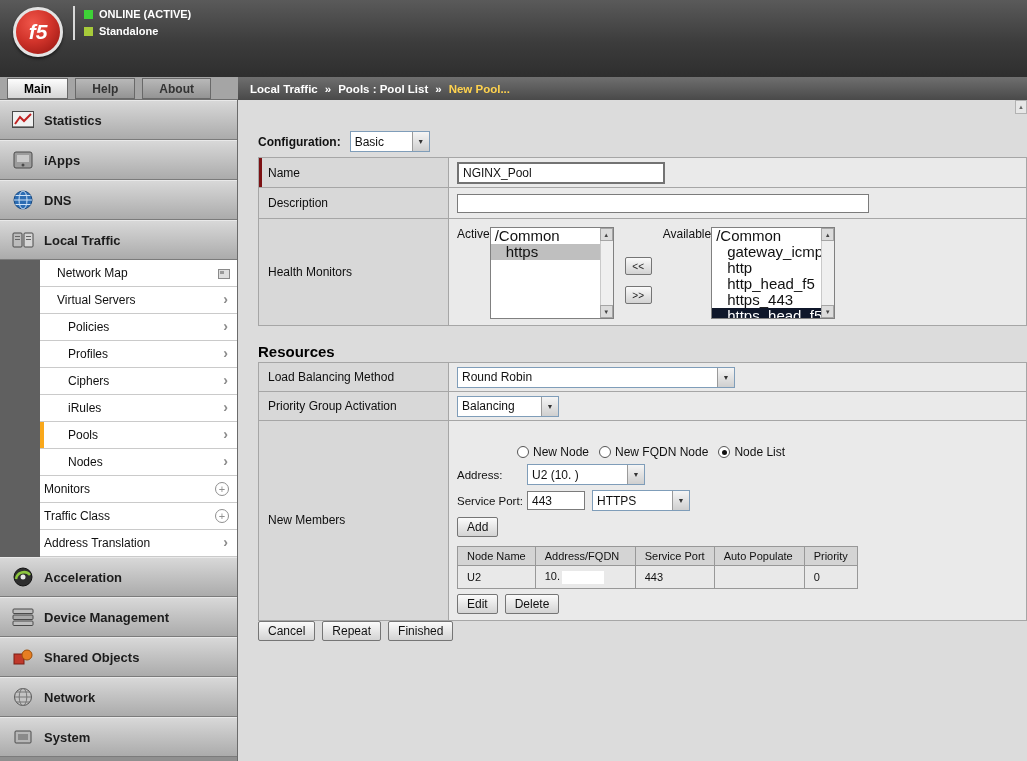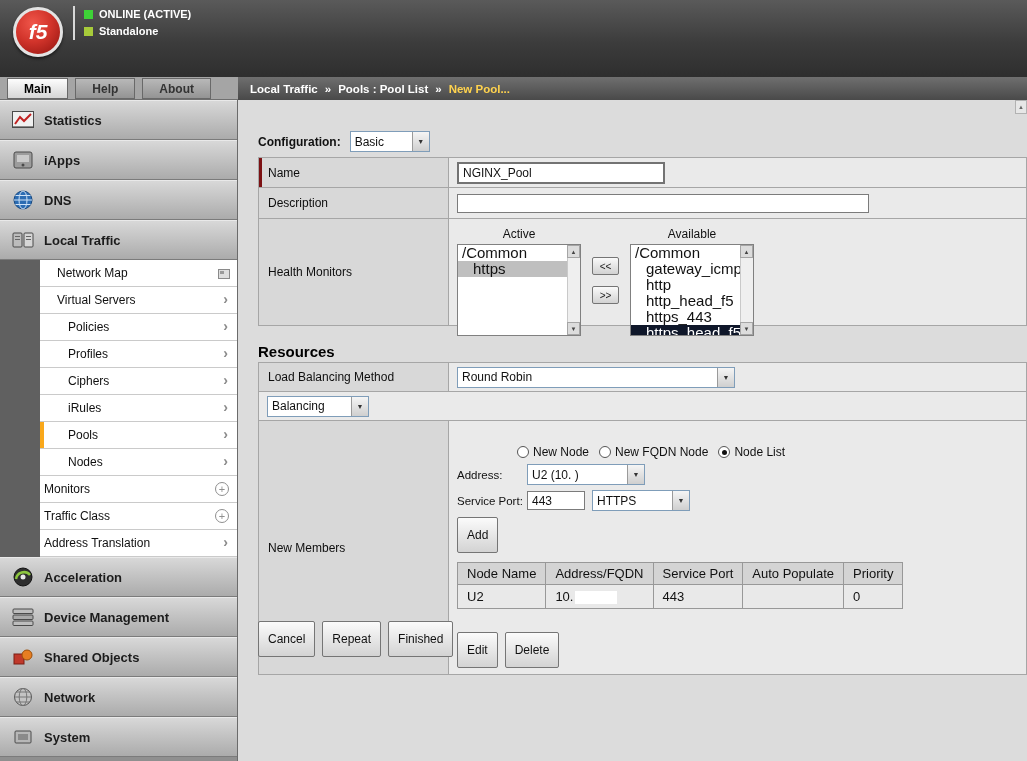--- a/index.html
+++ b/index.html
@@ -78,21 +78,21 @@
   .combo .cb{width:17px;height:100%;background:linear-gradient(#f5f5f5,#cfcfcf);border-left:1px solid #9a9a9a;
              display:flex;align-items:center;justify-content:center;font-size:7px;color:#333;flex-shrink:0}
   .w-basic{width:80px}
   .w-lb{width:278px}
   .w-pga{width:102px}
   .w-addr{width:118px}
   .w-svc{width:98px;margin-left:7px}
 
   
   .hm-wrap{display:flex;align-items:flex-start;gap:11px;padding-top:2px}
-  .hm-col{display:flex;flex-direction:column}
+  .hm-col{display:flex;flex-direction:row}
   .hm-head{text-align:center;font-size:12px;margin-bottom:3px;color:#111}
   .listbox{width:124px;height:92px;background:#fff;border:1px solid #808080;position:relative;overflow:hidden}
   .lb-items{position:absolute;left:0;top:0;right:13px;bottom:0;overflow:hidden;font-size:15px}
   .lb-row{height:16px;line-height:16px;padding-left:4px;white-space:nowrap;color:#111}
   .lb-row.ind{padding-left:15px}
   .lb-row.selg{background:#bfbfbf}
   .lb-row.selb{background:#0f172a;color:#fff}
   .lb-sb{position:absolute;top:0;right:0;bottom:0;width:13px;background:#efefef;border-left:1px solid #c9c9c9}
   .sb-btn{position:absolute;left:-1px;width:13px;height:13px;background:#dcdcdc;border:1px solid #a5a5a5;font-size:6px;color:#444;
           display:flex;align-items:center;justify-content:center}
@@ -105,25 +105,25 @@
   .res-title{position:absolute;left:19px;top:243px;font-size:15px;font-weight:bold;color:#000}
 
   
   .radio-line{display:flex;align-items:center;padding-left:60px;margin:18px 0 5px}
   .radio{width:12px;height:12px;border:1px solid #555;border-radius:50%;background:#fff;margin-right:4px;position:relative;flex-shrink:0}
   .radio[data-checked="true"]::after{content:"";position:absolute;left:2.5px;top:2.5px;width:5px;height:5px;border-radius:50%;background:#111}
   .rlbl{margin-right:10px;color:#111}
   .fline{display:flex;align-items:center;margin-bottom:5px}
   .flab{width:70px;flex-shrink:0;white-space:nowrap;font-size:11.5px;color:#111}
 
-  .btn{height:36px;border:1px solid #757575;background:linear-gradient(#fbfbfb,#d3d3d3);border-radius:2px;
+  .btn{height:20px;border:1px solid #757575;background:linear-gradient(#fbfbfb,#d3d3d3);border-radius:2px;
        font:12px "Liberation Sans","DejaVu Sans",sans-serif;color:#111;padding:0 9px;display:inline-flex;align-items:center;cursor:default}
   .add-btn{margin:1px 0 9px}
 
-  .mtable{border-collapse:collapse;font-size:13px;margin-bottom:23px}
+  .mtable{border-collapse:collapse;font-size:11px;margin-bottom:5px}
   .mtable th{background:#d4d4d4;border:1px solid #989898;font-weight:normal;color:#111;text-align:left;padding:3px 9px;white-space:nowrap}
   .mtable td{background:#e9e9e9;border:1px solid #989898;padding:4px 9px;white-space:nowrap}
   .c1{width:76px}.c2{width:100px}.c3{width:76px}.c4{width:90px}.c5{width:48px}
   .redact{display:inline-block;width:42px;height:13px;background:#fff;vertical-align:middle;margin-left:2px}
   .row-btns{display:flex;gap:7px}
 
   .footer{position:absolute;left:19px;top:521px;display:flex;gap:7px}
 </style>
 </head>
 <body>
@@ -392,20 +392,23 @@
           <span>Load Balancing Method</span>
         </div>
       <div class="fv">
         <div class="combo w-lb">
           <span class="ct">Round Robin</span>
           <span class="cb">▼</span>
         </div>
       </div>
     </div>
     <div class="frow row-pga">
+      <div class="fl">
+          <span>Priority Group Activation</span>
+        </div>
       <div class="fv">
         <div class="combo w-pga">
           <span class="ct">Balancing</span>
           <span class="cb">▼</span>
         </div>
       </div>
     </div>
     <div class="frow">
       <div class="fl">
           <span>New Members</span>

